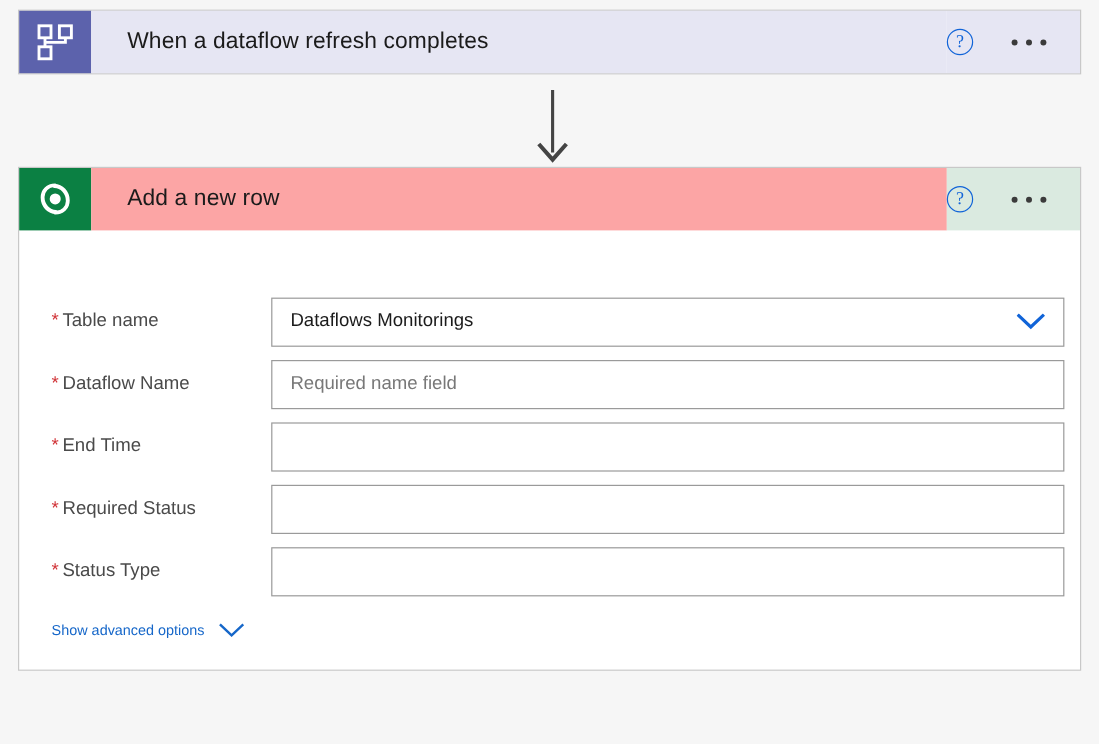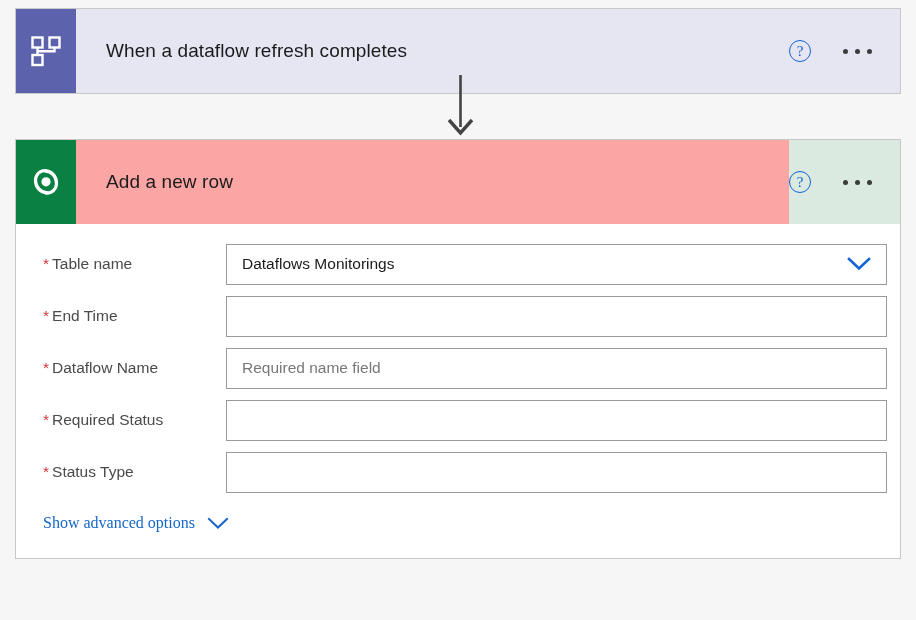--- a/index.html
+++ b/index.html
@@ -29,21 +29,21 @@
     left: 15px;
     width: 886px;
     background: #ffffff;
     border: 1px solid #c8c8c8;
     box-sizing: border-box;
   }
 
   .card-header {
     display: flex;
     align-items: stretch;
-    height: 84px;
+    height: 52px;
     position: relative;
   }
 
   .card-icon {
     width: 60px;
     min-width: 60px;
     display: flex;
     align-items: center;
     justify-content: center;
   }
@@ -109,20 +109,21 @@
     position: absolute;
     left: 441px;
     top: 75px;
     width: 40px;
     height: 64px;
   }
 
   
   .card-body {
     padding: 14px 0 26px 0;
+    margin-top: 36px;
   }
 
   .form-row {
     display: flex;
     align-items: center;
     height: 52px;
     padding: 0 0 0 0;
   }
 
   .form-label {
@@ -172,22 +173,21 @@
     display: flex;
     align-items: center;
     gap: 12px;
     padding-left: 27px;
     margin-top: 16px;
     cursor: pointer;
     width: fit-content;
   }
   .advanced-label {
     color: #1667c9;
-    font-size: 16px;
-    font-family: Liberation Serif, serif;
+    font-size: 12px;
   }
 </style>
 </head>
 <body>
 
 <div class="canvas">
 
   <div class="card" style="top:8px;">
     <div class="card-header header-trigger">
       <div class="card-icon icon-trigger">
@@ -245,30 +245,30 @@
           <div class="field select">Dataflows Monitorings</div>
           <span class="chev-down">
             <svg class="glyph" width="24" height="14" viewBox="0 0 24 14" aria-hidden="true">
               <path d="M2 2 L12 11.5 L22 2" stroke="#1164d8" stroke-width="2.6" fill="none" stroke-linecap="square"></path>
             </svg>
           </span>
         </div>
       </div>
 
       <div class="form-row">
+        <div class="form-label"><span class="req-star">*</span><span>Dataflow Name</span></div>
+        <div class="field-wrap">
+          <div class="field placeholder">Required name field</div>
+        </div>
+      </div>
+
+      <div class="form-row">
         <div class="form-label"><span class="req-star">*</span><span>End Time</span></div>
         <div class="field-wrap">
           <div class="field"></div>
-        </div>
-      </div>
-
-      <div class="form-row">
-        <div class="form-label"><span class="req-star">*</span><span>Dataflow Name</span></div>
-        <div class="field-wrap">
-          <div class="field placeholder">Required name field</div>
         </div>
       </div>
 
       <div class="form-row">
         <div class="form-label"><span class="req-star">*</span><span>Required Status</span></div>
         <div class="field-wrap">
           <div class="field"></div>
         </div>
       </div>
 

